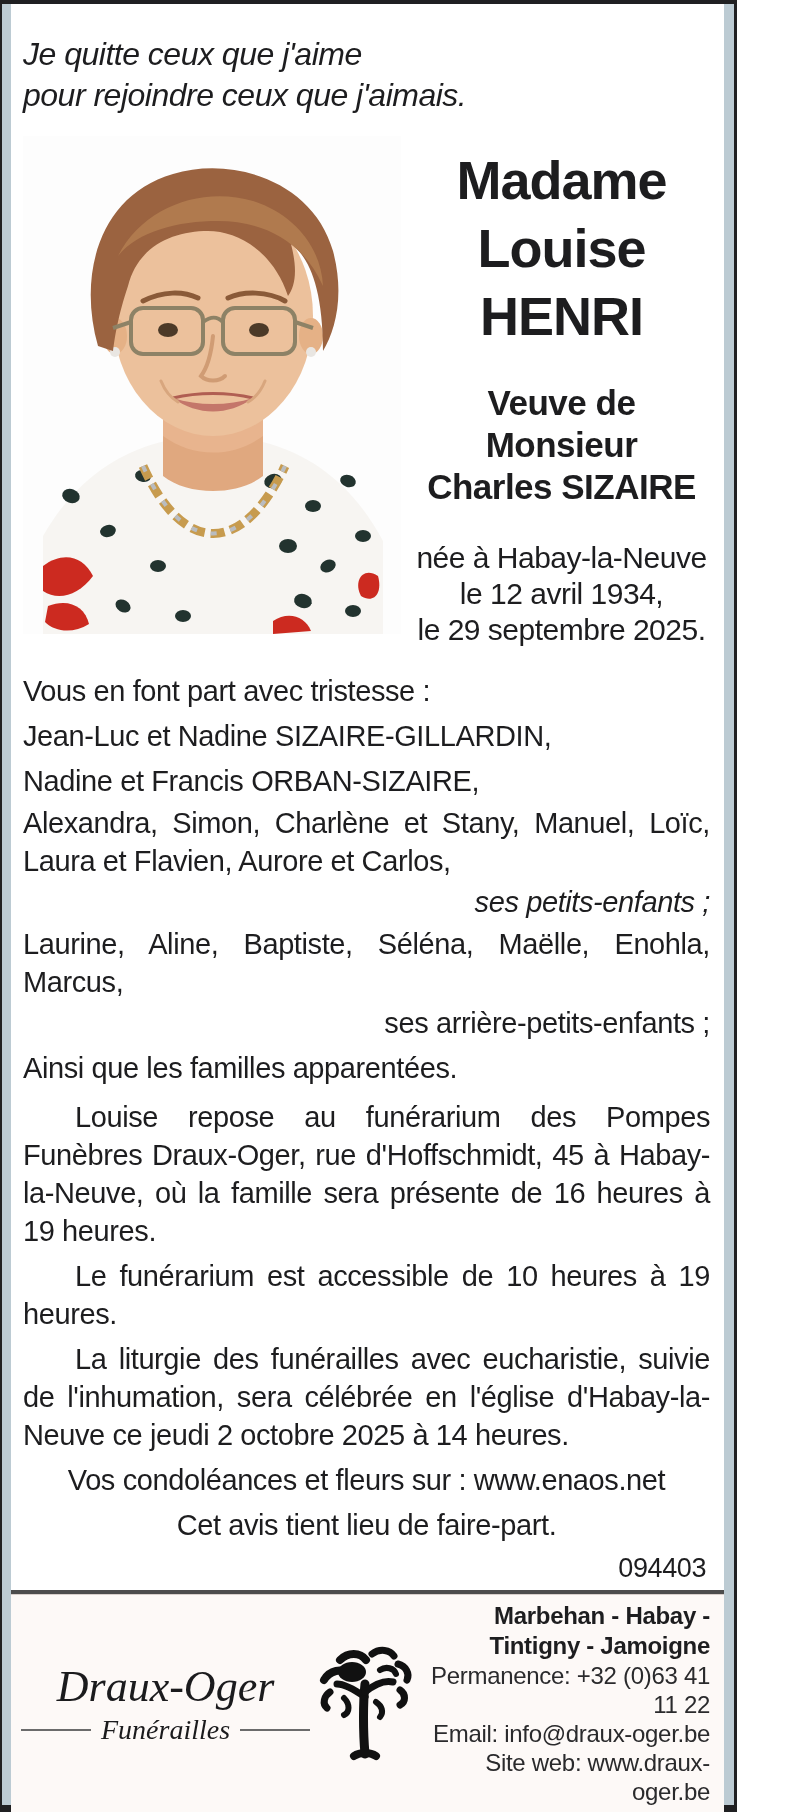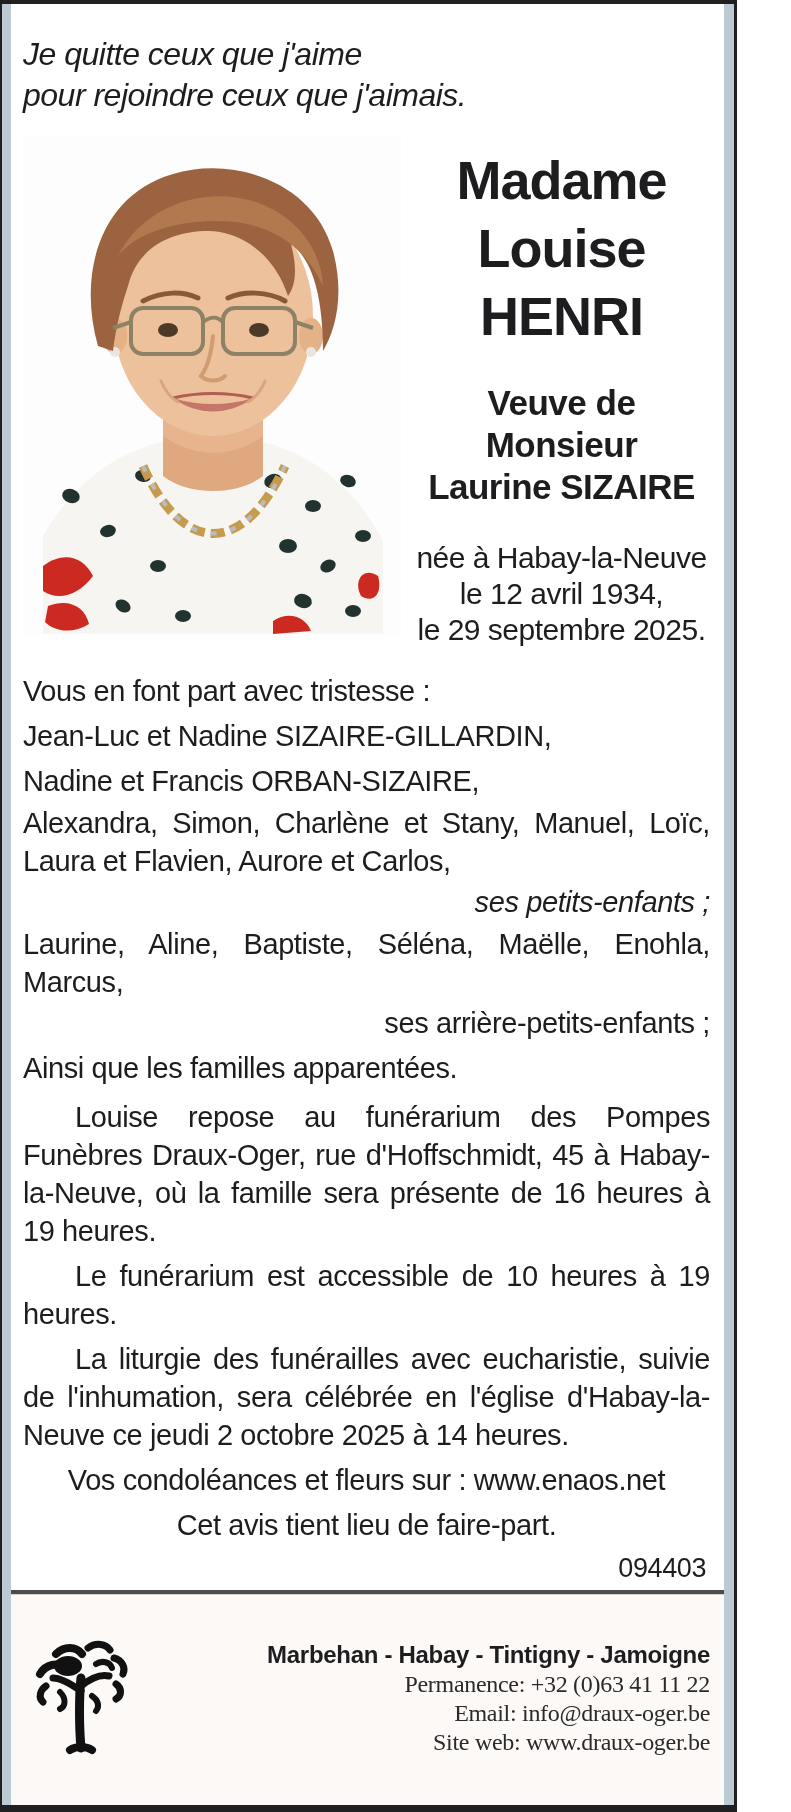--- a/index.html
+++ b/index.html
@@ -43,21 +43,21 @@
   .footer{flex:1 1 auto;background:#fdf9f7;display:flex;align-items:center;
     padding:6px 10px 10px 10px;}
   .brand{width:300px;text-align:center;font-family:"Liberation Serif","DejaVu Serif",serif;}
   .brand-name{font-style:italic;font-size:44px;letter-spacing:0px;color:#1b1b1d;}
   .brand-sub{font-style:italic;font-size:28px;margin-top:2px;color:#1b1b1d;
     display:flex;align-items:center;justify-content:center;gap:10px;}
   .brand-sub .dash{flex:0 0 auto;width:70px;border-top:2px solid #6b6b6b;}
   .tree{width:120px;text-align:center;}
   .contact{flex:1 1 auto;text-align:right;padding-right:4px;}
   .contact .locations{font-weight:bold;font-size:24px;line-height:30px;letter-spacing:-0.3px;}
-  .contact .cline{font-size:24px;line-height:29px;letter-spacing:-0.3px;color:#2a2a2c;font-family:Liberation Serif, serif;}
+  .contact .cline{font-size:24px;line-height:29px;letter-spacing:-0.3px;color:#2a2a2c;}
 </style>
 </head>
 <body>
 
 <div class="frame">
   <div class="inner">
 
     <div class="quote">
       <div>Je quitte ceux que j'aime</div>
       <div>pour rejoindre ceux que j'aimais.</div>
@@ -131,21 +131,21 @@
         </svg>
       </div>
       <div class="id-block">
         <div class="deceased-name">
           <div>Madame</div>
           <div>Louise</div>
           <div>HENRI</div>
         </div>
         <div class="widow">
           <div>Veuve de Monsieur</div>
-          <div>Laurine SIZAIRE</div>
+          <div>Charles SIZAIRE</div>
         </div>
         <div class="dates">
           <div>née à Habay-la-Neuve</div>
           <div>le 12 avril 1934,</div>
           <div>le 29 septembre 2025.</div>
         </div>
       </div>
     </div>
 
     <div class="body-txt">
@@ -160,20 +160,28 @@
       <p class="para">Louise repose au funérarium des Pompes Funèbres Draux-Oger, rue d'Hoffschmidt, 45 à Habay-la-Neuve, où la famille sera présente de 16 heures à 19 heures.</p>
       <p class="para">Le funérarium est accessible de 10 heures à 19 heures.</p>
       <p class="para">La liturgie des funérailles avec eucharistie, suivie de l'inhumation, sera célébrée en l'église d'Habay-la-Neuve ce jeudi 2 octobre 2025 à 14 heures.</p>
       <p class="condol">Vos condoléances et fleurs sur : www.enaos.net</p>
       <p class="notice">Cet avis tient lieu de faire-part.</p>
       <p class="refnum">094403</p>
     </div>
 
     <div class="footer-rule"></div>
     <div class="footer">
+      <div class="brand">
+        <div class="brand-name">Draux-Oger</div>
+        <div class="brand-sub">
+          <span class="dash"></span>
+          <span>Funérailles</span>
+          <span class="dash"></span>
+        </div>
+      </div>
       <div class="tree">
         <svg width="110" height="120" viewBox="0 0 110 120">
           <g stroke="#111111" fill="none" stroke-linecap="round">
             <path d="M55 112 C53 90 53 60 55 42" stroke-width="9"></path>
             <path d="M44 114 C50 110 60 110 66 114" stroke-width="8"></path>
             <path d="M55 55 C45 48 35 42 27 42" stroke-width="7"></path>
             <path d="M55 50 C65 42 75 38 83 40" stroke-width="7"></path>
             <path d="M14 38 C20 28 32 26 38 32" stroke-width="8"></path>
             <path d="M30 18 C38 10 50 10 56 18" stroke-width="8"></path>
             <path d="M62 12 C70 6 80 8 84 14" stroke-width="7"></path>

